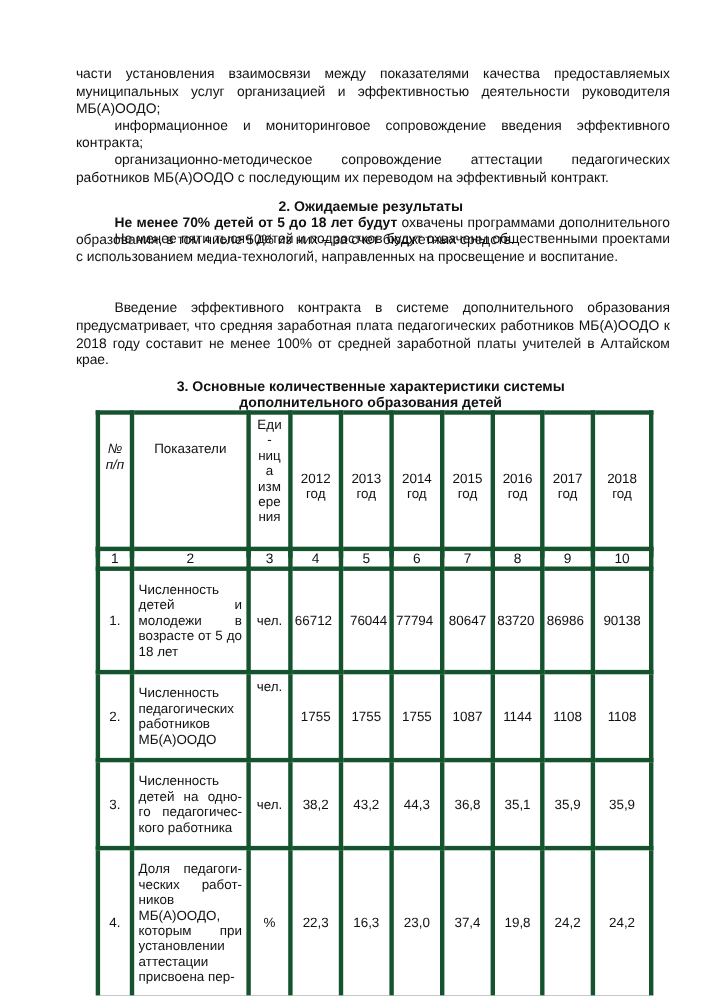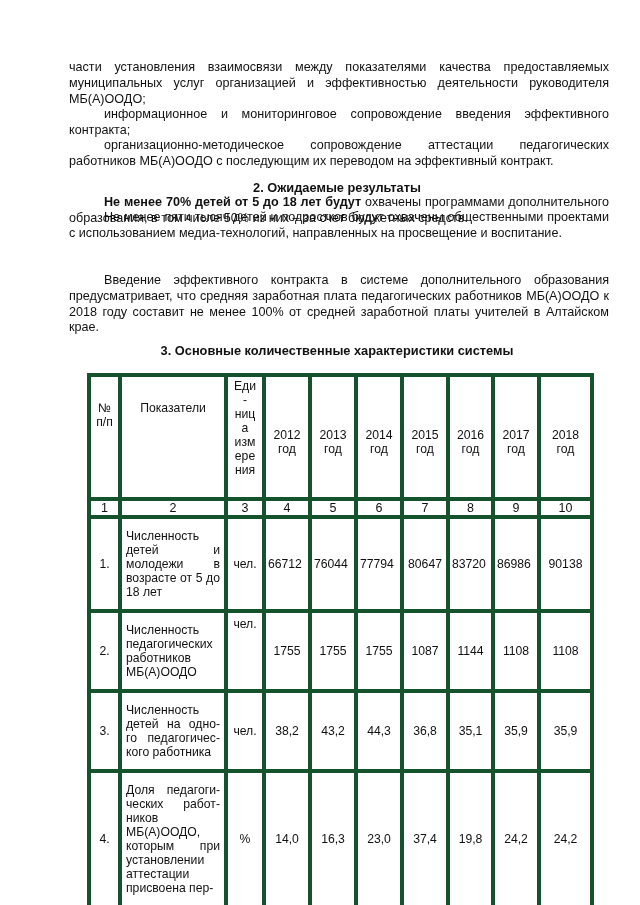--- a/index.html
+++ b/index.html
@@ -32,37 +32,38 @@
   <p class="p" style="top:107px;"><span class="ind"></span><span>информационное и мониторинговое сопровождение введения эффективного контракта;</span></p>
   <p class="p" style="top:60px;"><span>части установления взаимосвязи между показателями качества предоставляемых муниципальных услуг организацией и эффективностью деятельности руководителя МБ(А)ООДО;</span></p>
   <p class="p" style="top:138px;"><span class="ind"></span><span>организационно-методическое сопровождение аттестации педагогических работников МБ(А)ООДО с последующим их переводом на эффективный контракт.</span></p>
 
   <p class="h" style="top:180px;">2. Ожидаемые результаты</p>
   <p class="p" style="top:195px;"><span class="ind"></span><span class="b">Не менее 70% детей от 5 до 18 лет будут</span><span> охвачены программами дополнительного образования, в том числе 50% из них – за счет бюджетных средств.</span></p>
   <p class="p" style="top:210px;"><span class="ind"></span><span>Не менее пяти тысяч детей и подростков будут охвачены общественными проектами с использованием медиа-технологий, направленных на просвещение и воспитание.</span></p>
   <p class="p" style="top:273px;"><span class="ind"></span><span>Введение эффективного контракта в системе дополнительного образования предусматривает, что средняя заработная плата педагогических работников МБ(А)ООДО к 2018 году составит не менее 100% от средней заработной платы учителей в Алтайском крае.</span></p>
 
   <p class="h" style="top:343px;">3. Основные количественные характеристики системы</p>
+  <p class="h" style="top:358px;">дополнительного образования детей</p>
 
   <table id="hdr-table">
     <colgroup>
       <col style="width:31px">
         <col style="width:106px">
         <col style="width:38px">
       <col style="width:46px">
         <col style="width:46px">
         <col style="width:46px">
         <col style="width:46px">
       <col style="width:45px">
         <col style="width:46px">
         <col style="width:53px">
     </colgroup>
     <tbody>
         <tr>
-      <td style="vertical-align:top; padding-top:24px;">№ п/п</td>
+      <td style="vertical-align:top; padding-top:24px;font-style:italic;">№ п/п</td>
       <td style="vertical-align:top; padding-top:24px;">Показатели</td>
       <td class="unit-hdr" style="vertical-align:top; padding-top:2px;">
         <div>Еди</div>
         <div>-</div>
         <div>ниц</div>
         <div>а</div>
         <div>изм</div>
         <div>ере</div>
         <div>ния</div>
       </td>
@@ -101,21 +102,21 @@
       <td>7</td>
       <td>8</td>
       <td>9</td>
       <td>10</td>
     </tr>
     <tr style="height:76px;">
       <td>1.</td>
       <td class="ltxt">Численность детей и молодежи в возрасте от 5 до 18 лет</td>
       <td>чел.</td>
       <td style="word-break:break-all;text-align:left;">66712</td>
-      <td style="word-break:break-all;text-align:left;">76044</td>
+      <td style="word-break:break-all;text-align:right;">76044</td>
       <td style="word-break:break-all;text-align:left;">77794</td>
       <td style="word-break:break-all;text-align:center;">80647</td>
       <td style="word-break:break-all;text-align:left;">83720</td>
       <td style="word-break:break-all;text-align:left;">86986</td>
       <td>90138</td>
     </tr>
     <tr style="height:65px;">
       <td>2.</td>
       <td class="ltxt">Численность педагогических работников МБ(А)ООДО</td>
       <td style="vertical-align:top;padding-top:4px;">чел.</td>
@@ -136,21 +137,21 @@
       <td>44,3</td>
       <td>36,8</td>
       <td>35,1</td>
       <td>35,9</td>
       <td>35,9</td>
     </tr>
     <tr style="height:122px;">
       <td>4.</td>
       <td class="ltxt">Доля педагоги-ческих работ-ников МБ(А)ООДО, которым при установлении аттестации присвоена пер-</td>
       <td>%</td>
-      <td>14,0</td>
+      <td>22,3</td>
       <td>16,3</td>
       <td>23,0</td>
       <td>37,4</td>
       <td>19,8</td>
       <td>24,2</td>
       <td>24,2</td>
     </tr>
   </tbody>
     </table>
 

